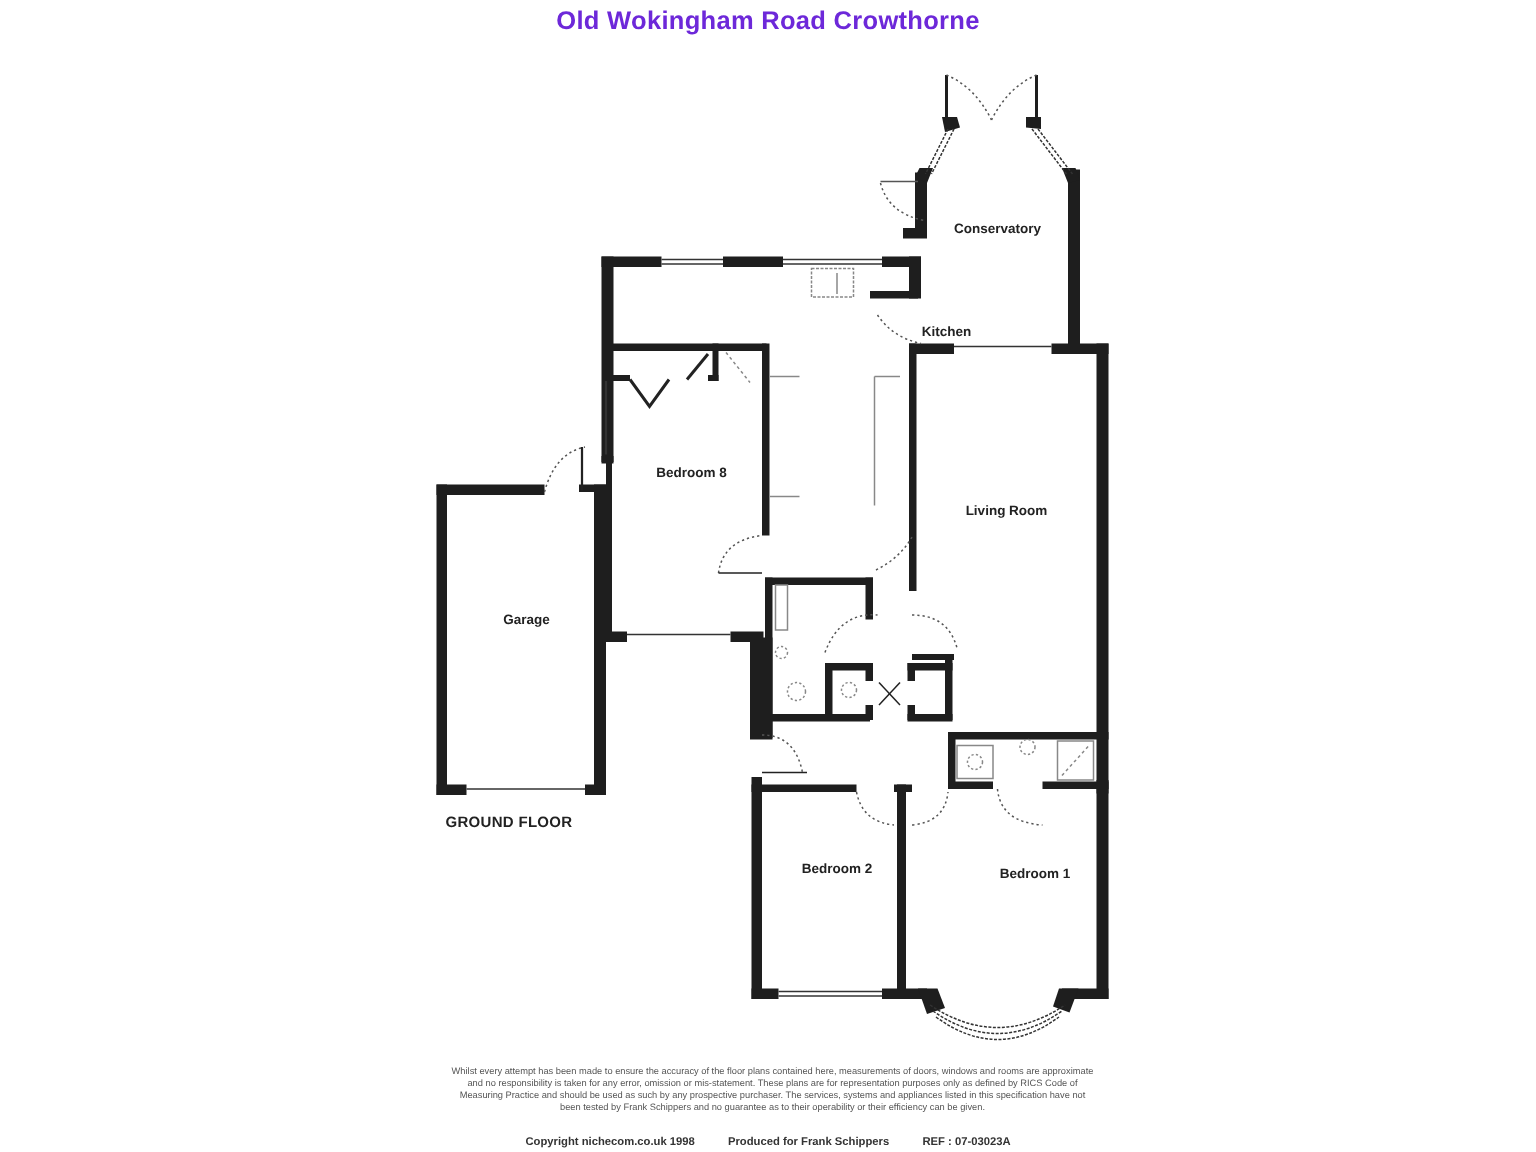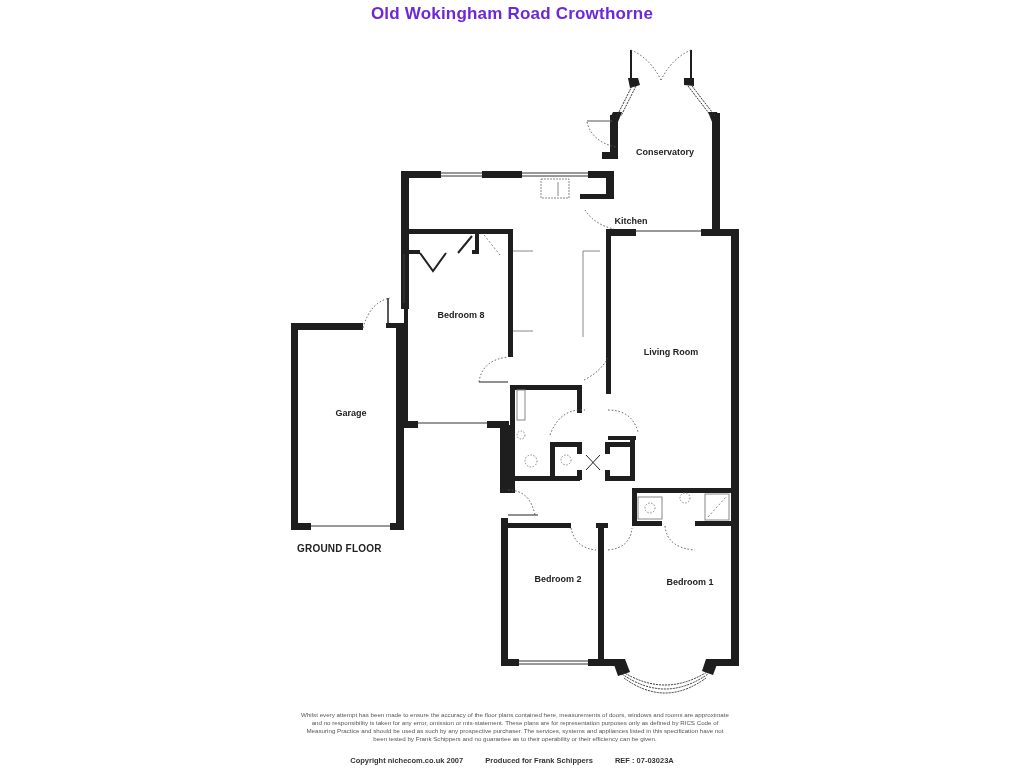--- a/index.html
+++ b/index.html
@@ -154,27 +154,27 @@
     <circle cx="685" cy="498" r="5" stroke-dasharray="1.5,1.5"></circle>
     <rect x="705" y="494" width="24" height="26"></rect>
     <line x1="708" y1="517" x2="726" y2="497" stroke-dasharray="2,2"></line>
   </g>
 </svg>
 
 <div>
   <div class="room-label" style="left:665px;top:152px;">Conservatory</div>
   <div class="room-label" style="left:587px;top:221px;margin-left:44px;">Kitchen</div>
   <div class="room-label" style="left:461px;top:315px;">Bedroom 8</div>
-  <div class="room-label" style="left:671px;top:352px;">Living Room</div>
+  <div class="room-label" style="left:671px;top:340px;">Living Room</div>
   <div class="room-label" style="left:351px;top:413px;">Garage</div>
   <div class="room-label" style="left:558px;top:579px;">Bedroom 2</div>
   <div class="room-label" style="left:669px;top:582px;padding-left:42px;">Bedroom 1</div>
 </div>
 
 <div class="floor-label">GROUND FLOOR</div>
 
 <div class="disclaimer">Whilst every attempt has been made to ensure the accuracy of the floor plans contained here, measurements of doors, windows and rooms are approximate and no responsibility is taken for any error, omission or mis-statement. These plans are for representation purposes only as defined by RICS Code of Measuring Practice and should be used as such by any prospective purchaser. The services, systems and appliances listed in this specification have not been tested by Frank Schippers and no guarantee as to their operability or their efficiency can be given.</div>
 
 <div class="footer">
-  <span>Copyright nichecom.co.uk 2007</span>
+  <span>Copyright nichecom.co.uk 1998</span>
   <span>Produced for Frank Schippers</span>
   <span>REF : 07-03023A</span>
 </div>
 
 </body></html>

